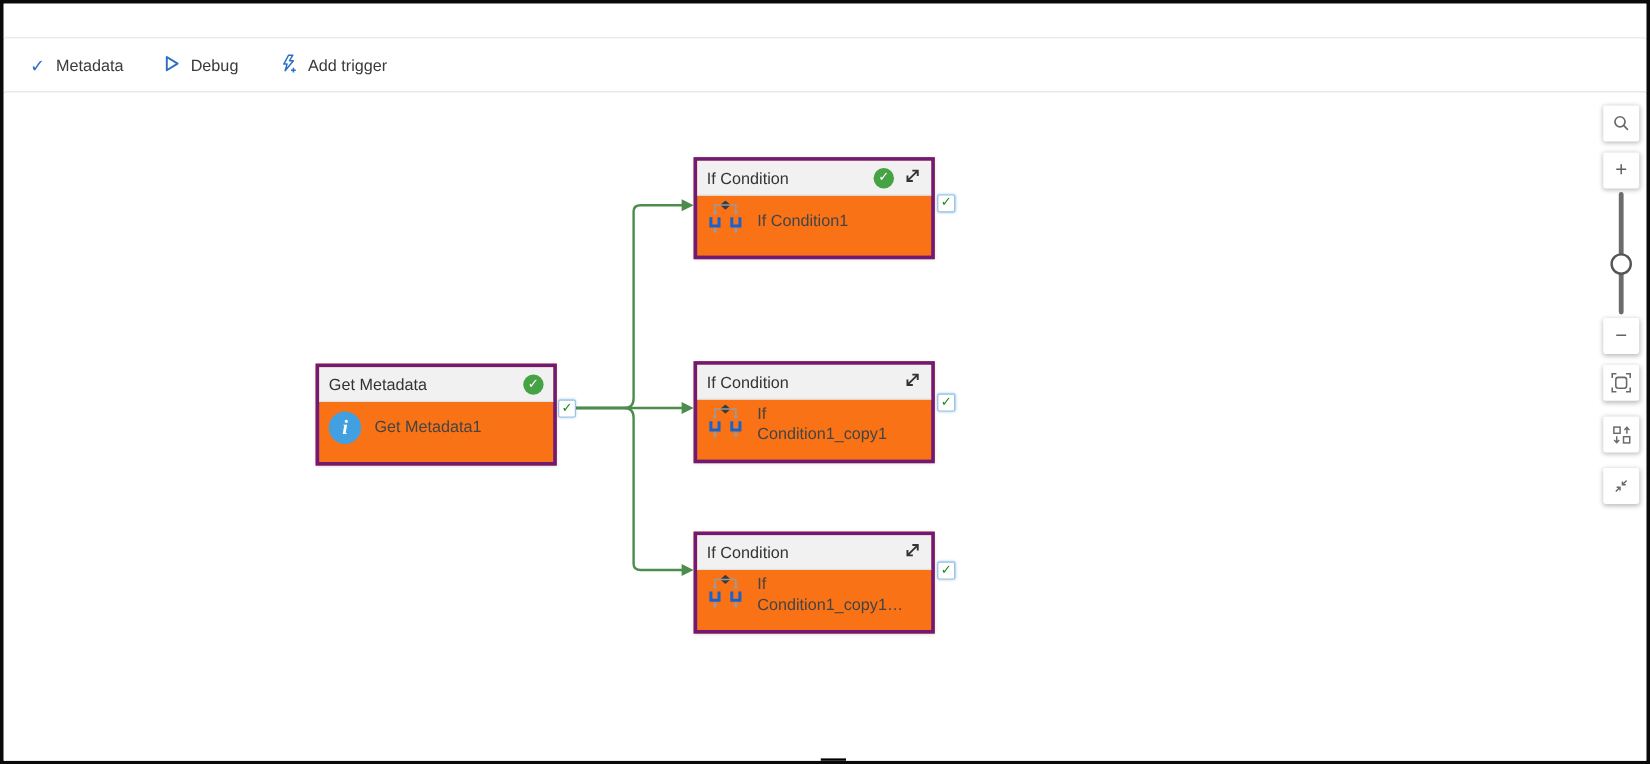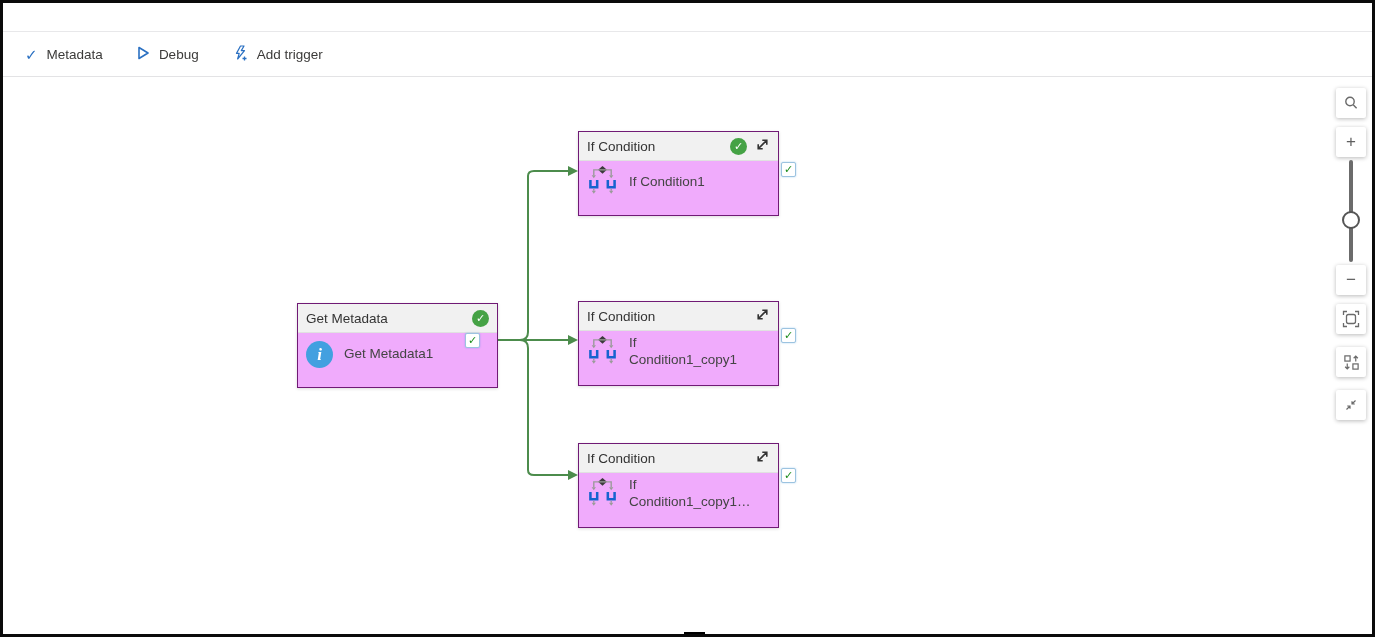--- a/index.html
+++ b/index.html
@@ -18,22 +18,22 @@
     background:#fff; border-bottom:1px solid #e3e3e5;
   }
   .tb-item { display:flex; align-items:center; gap:9px; font-size:13.5px; color:#3b3a39; cursor:pointer; }
   .tb-item svg, .tb-item .glyph { color:#2a70c2; }
   .tb-check { font-size:15px; font-weight:bold; color:#2a70c2; }
   
   .canvas { position:absolute; left:0; top:75px; width:100%; height:556px; background:#fff; }
   svg.wires { position:absolute; left:0; top:0; width:1375px; height:637px; pointer-events:none; }
   
   .node {
-    position:absolute; width:201px; height:85px; background:#f0abfc;
-    border:1px solid #701a75; box-shadow:0 1px 3px rgba(0,0,0,.14);
+    position:absolute; width:201px; height:85px; background:#f97316;
+    border:3px solid #701a75; box-shadow:0 1px 3px rgba(0,0,0,.14);
   }
   .node-header {
     height:29px; background:#f1f1f1; border-bottom:1px solid #e1e1e1;
     display:flex; align-items:center; padding:0 8px; gap:8px;
     font-size:13.5px; color:#333;
   }
   .node-title { flex:1; white-space:nowrap; overflow:hidden; }
   .status-dot {
     width:17px; height:17px; border-radius:50%; background:#45a245;
     color:#fff; font-size:11px; font-weight:bold; line-height:17px; text-align:center;
@@ -107,21 +107,21 @@
       <path d="M477 337 H517 Q525 337 525 329 V173 Q525 168 531 168 H566"></path>
       <path d="M477 337 H517 Q525 337 525 345 V467 Q525 472 531 472 H566"></path>
     </g>
     <g fill="#4c8c4c" stroke="none">
       <polygon points="575,168 565,163 565,173"></polygon>
       <polygon points="575,337 565,332 565,342"></polygon>
       <polygon points="575,472 565,467 565,477"></polygon>
     </g>
   </svg>
 
-  <div class="node" style="left:260px; top:300px;margin-left:34px;">
+  <div class="node" style="left:260px; top:300px;">
     <div class="node-header">
       <span class="node-title">Get Metadata</span>
       <span class="status-dot">✓</span>
     </div>
     <div class="node-body">
       <span class="info-circle">i</span>
       <span class="node-name">Get Metadata1</span>
     </div>
   </div>
   <div class="port" style="left:462px; top:330px;">✓</div>

